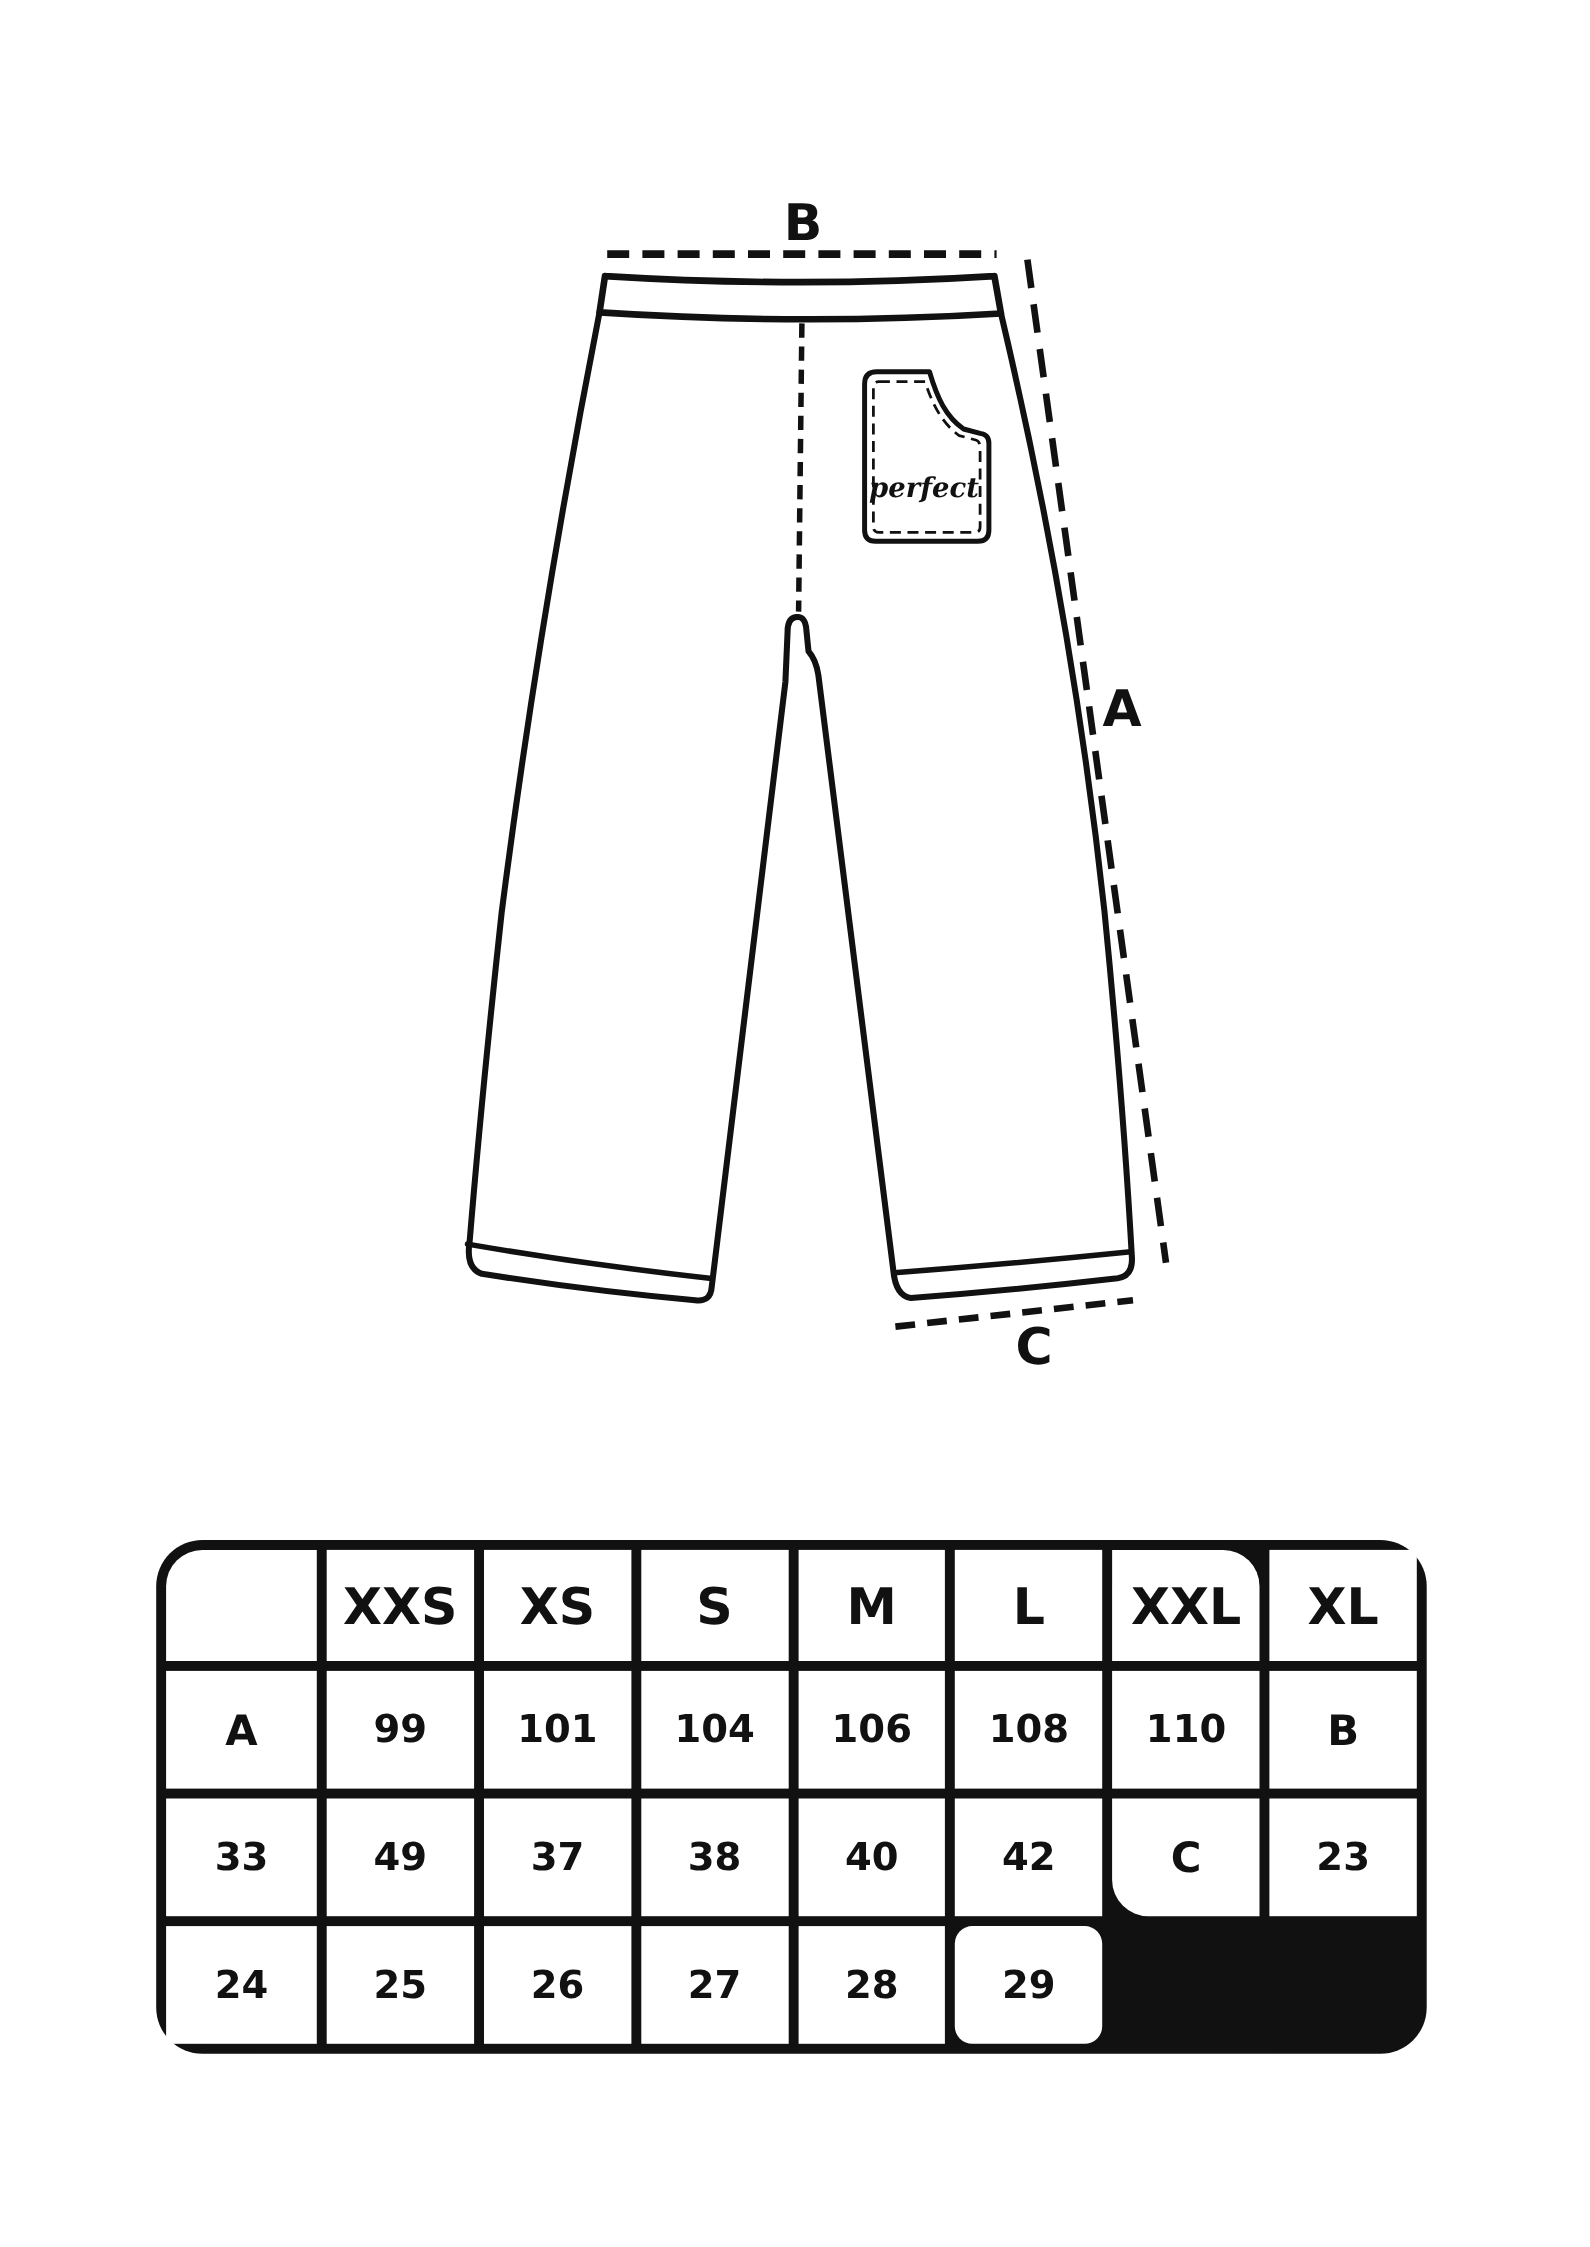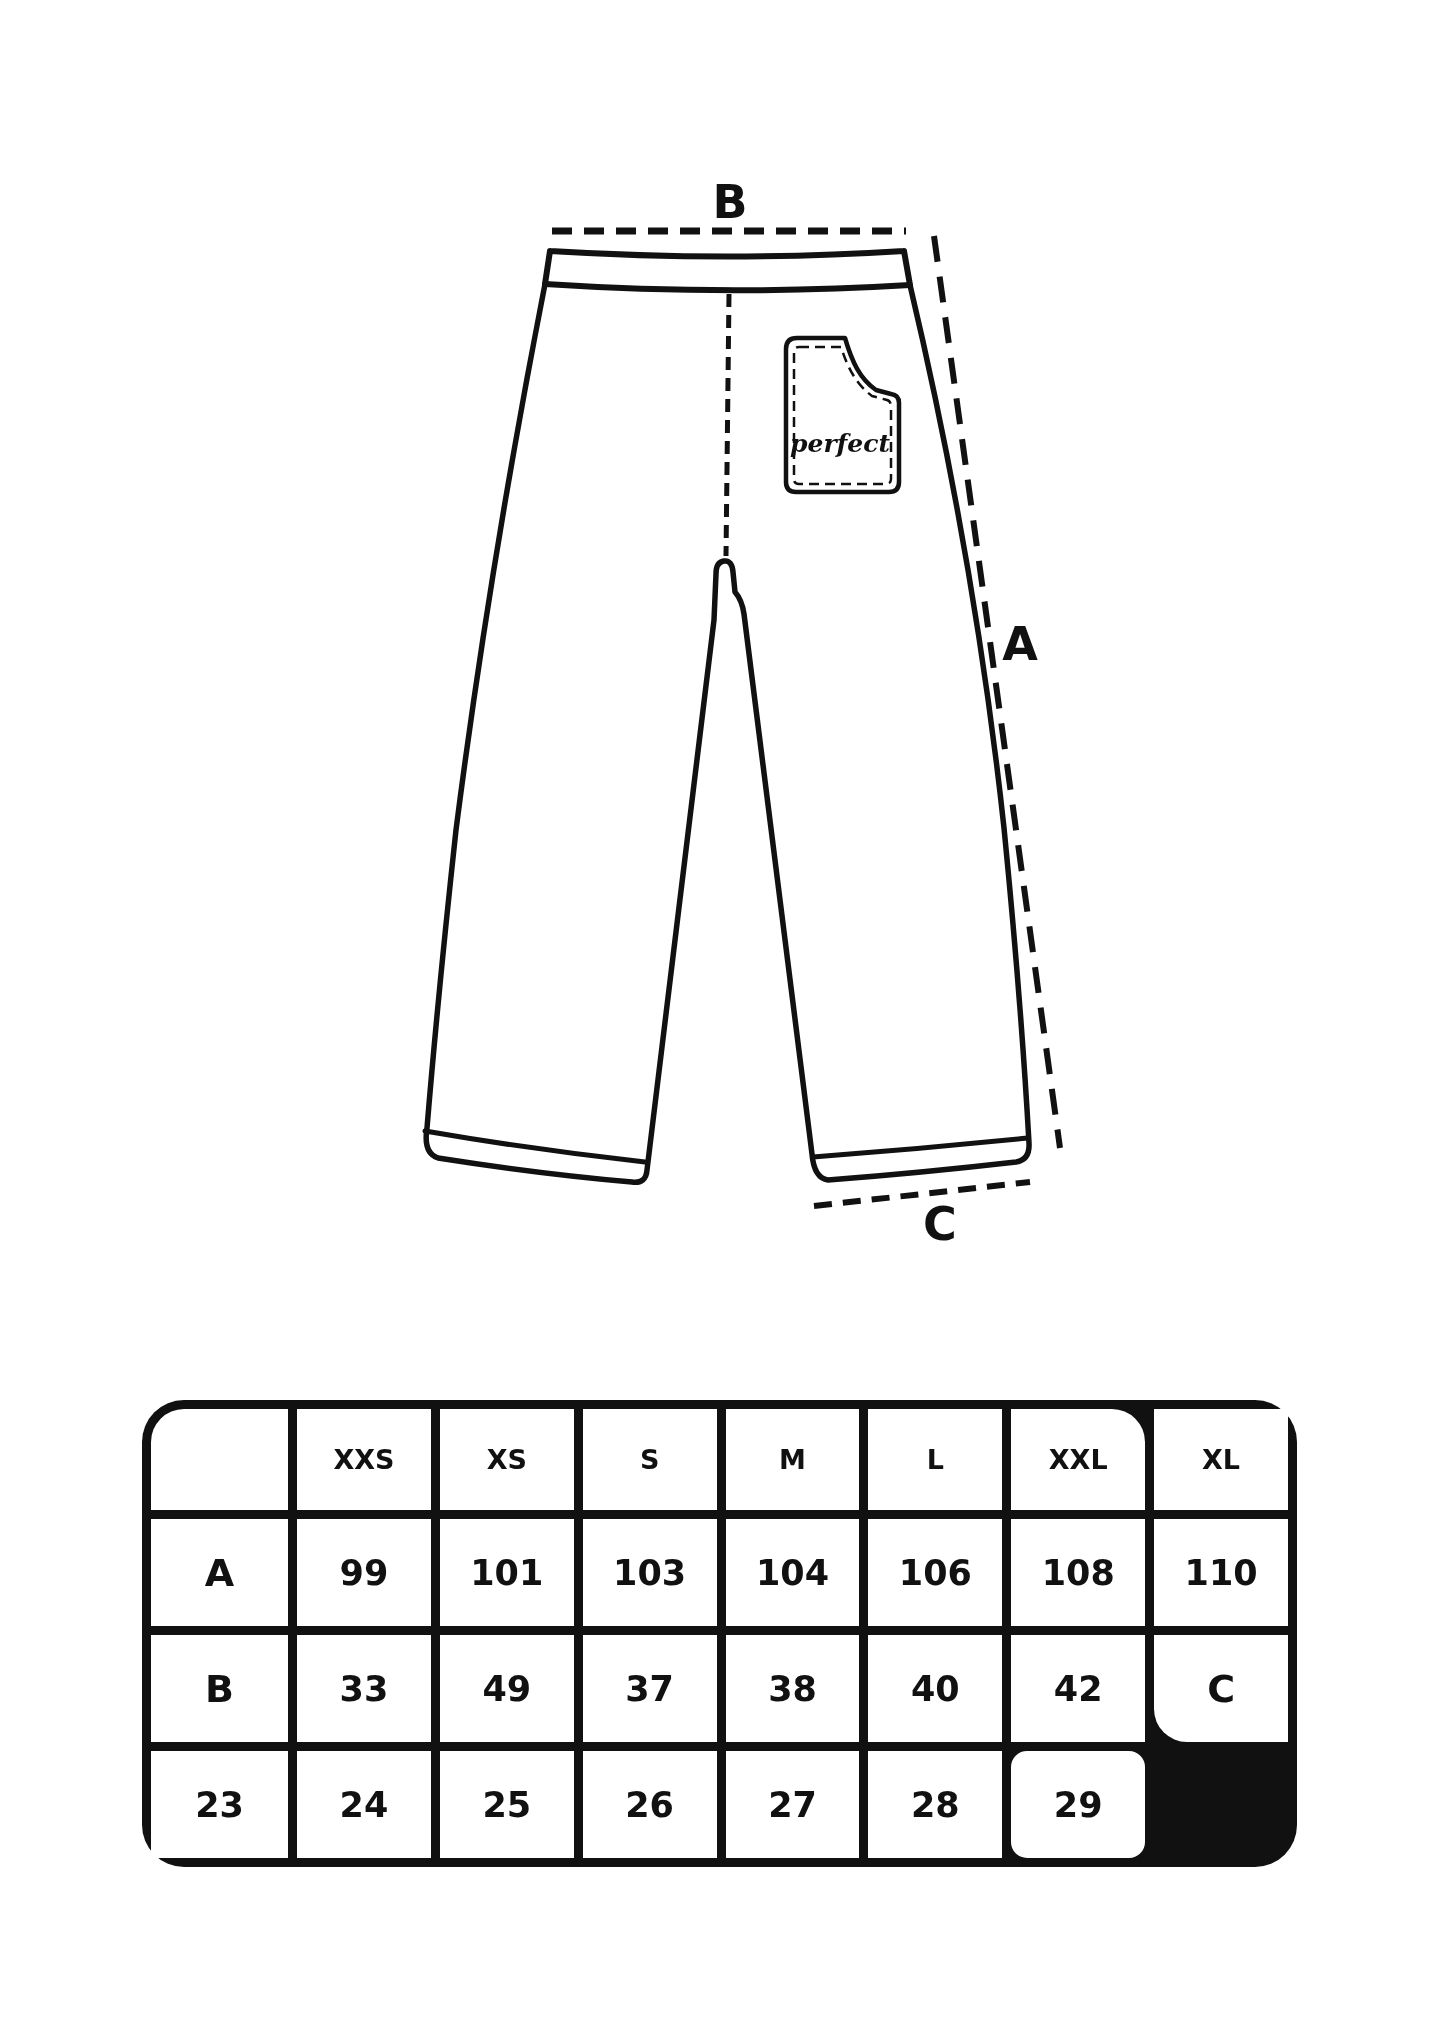--- a/index.html
+++ b/index.html
@@ -41,21 +41,21 @@
   }
   .cell{
     background:#ffffff;
     display:flex;
     align-items:center;
     justify-content:center;
     font-weight:700;
     font-size:35px;
     color:#111;
   }
-  .cell.head{font-size:27px;}
+  .cell.head{font-size:46px;}
   .cell.rowlab{font-size:38px;}
   .corner-tl{border-top-left-radius:33px;}
   .corner-tr{border-top-right-radius:33px;}
   .corner-bl{border-bottom-left-radius:33px;}
   .corner-br{border-bottom-right-radius:33px;border-radius:16px;}
 </style>
 </head>
 <body>
 
 <div id="canvas">
@@ -122,21 +122,20 @@
     <div class="cell head">XS</div>
     <div class="cell head">S</div>
     <div class="cell head">M</div>
     <div class="cell head">L</div>
     <div class="cell head corner-tr">XXL</div>
     <div class="cell head">XL</div>
 
     <div class="cell rowlab">A</div>
     <div class="cell">99</div>
     <div class="cell">101</div>
-    <div class="cell">103</div>
     <div class="cell">104</div>
     <div class="cell">106</div>
     <div class="cell">108</div>
     <div class="cell">110</div>
 
     <div class="cell rowlab">B</div>
     <div class="cell">33</div>
     <div class="cell">49</div>
     <div class="cell">37</div>
     <div class="cell">38</div>

